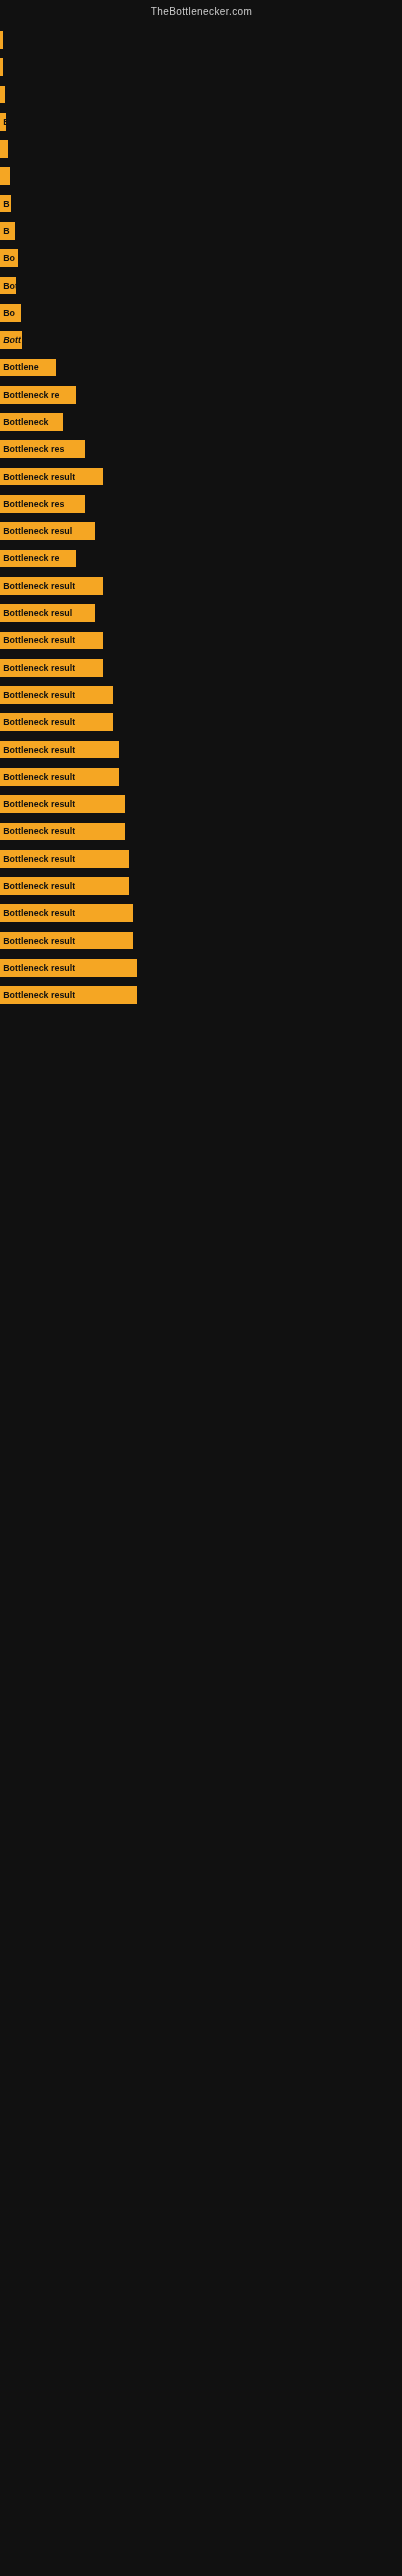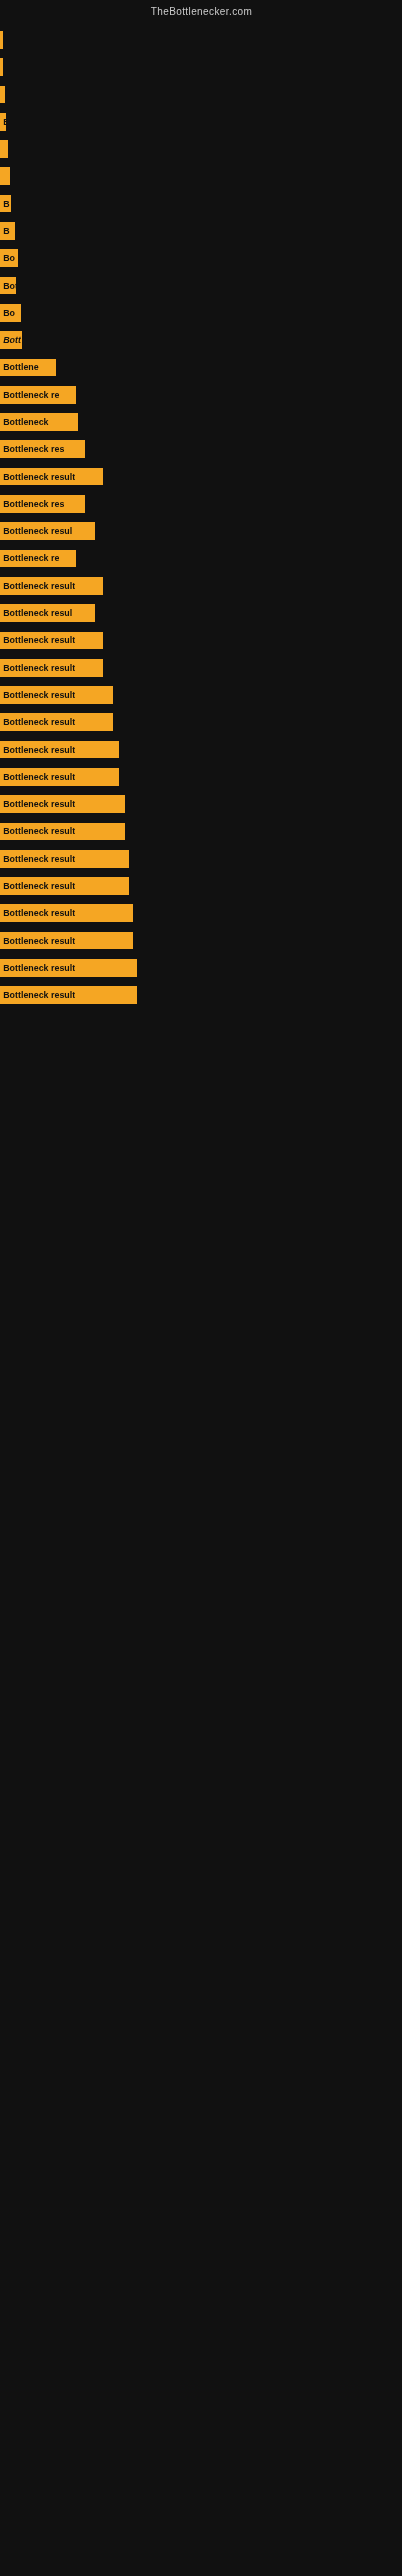--- a/index.html
+++ b/index.html
@@ -125,21 +125,21 @@
       <div class="bar" style="width: 56px;">
         <span class="bar-label">Bottlene</span>
       </div>
     </div>
     <div class="bar-row">
       <div class="bar" style="width: 76px;">
         <span class="bar-label">Bottleneck re</span>
       </div>
     </div>
     <div class="bar-row">
-      <div class="bar" style="width: 78px;">
+      <div class="bar" style="width: 63px;">
         <span class="bar-label">Bottleneck</span>
       </div>
     </div>
     <div class="bar-row">
       <div class="bar" style="width: 85px;">
         <span class="bar-label">Bottleneck res</span>
       </div>
     </div>
     <div class="bar-row">
       <div class="bar" style="width: 103px;">

